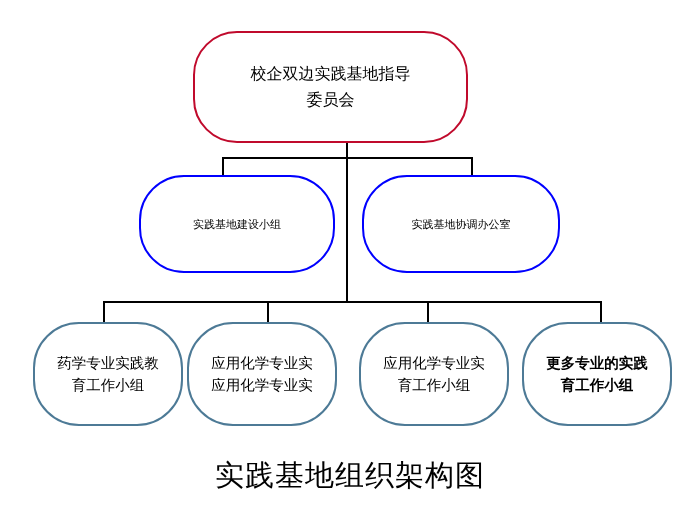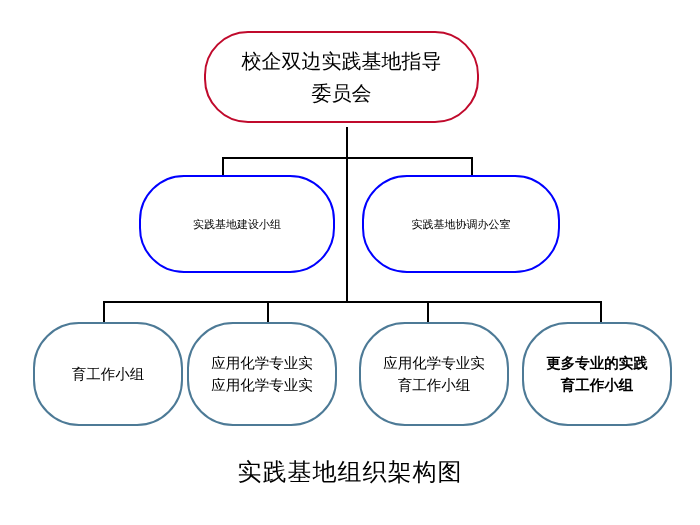--- a/index.html
+++ b/index.html
@@ -15,24 +15,24 @@
     position:absolute;
     box-sizing:border-box;
     background:#ffffff;
     display:flex;
     flex-direction:column;
     align-items:center;
     justify-content:center;
     text-align:center;
   }
   .node-root{
-    left:204px;top:31px;width:275px;height:92px;
+    left:193px;top:31px;width:275px;height:112px;
     border:2.5px solid var(--root-border,#C00A2C);
     border-radius:44px;
-    font-size:20px;line-height:1.62;
+    font-size:16px;line-height:1.62;
   }
   .node-l2{
     top:175px;height:98px;
     border:2.5px solid var(--level2-border,#0000FF);
     border-radius:45px;
     font-size:11px;
   }
   .node-l2a{left:139px;width:196px;}
   .node-l2b{left:362px;width:198px;}
   .node-l3{
@@ -46,21 +46,21 @@
   .node-l3c{left:359px;}
   .node-l3d{left:522px;font-weight:bold;}
   .conn{
     position:absolute;
     background:var(--connector,#000000);
   }
   .caption{
     position:absolute;
     left:0;right:0;top:456px;
     text-align:center;
-    font-size:24px;
+    font-size:29px;
     letter-spacing:1px;
     font-family:"Liberation Serif","DejaVu Serif",serif;
   }
 </style>
 </head>
 <body>
 
 <div id="canvas">
 
   <div class="conn" style="left:346px;top:127px;width:2px;height:175px;"></div>
@@ -79,20 +79,21 @@
   </div>
 
   <div class="node node-l2 node-l2a">
     <span>实践基地建设小组</span>
   </div>
   <div class="node node-l2 node-l2b">
     <span>实践基地协调办公室</span>
   </div>
 
   <div class="node node-l3 node-l3a">
+    <span>药学专业实践教</span>
     <span>育工作小组</span>
   </div>
   <div class="node node-l3 node-l3b">
     <span>应用化学专业实</span>
     <span>应用化学专业实</span>
   </div>
   <div class="node node-l3 node-l3c">
     <span>应用化学专业实</span>
     <span>育工作小组</span>
   </div>

